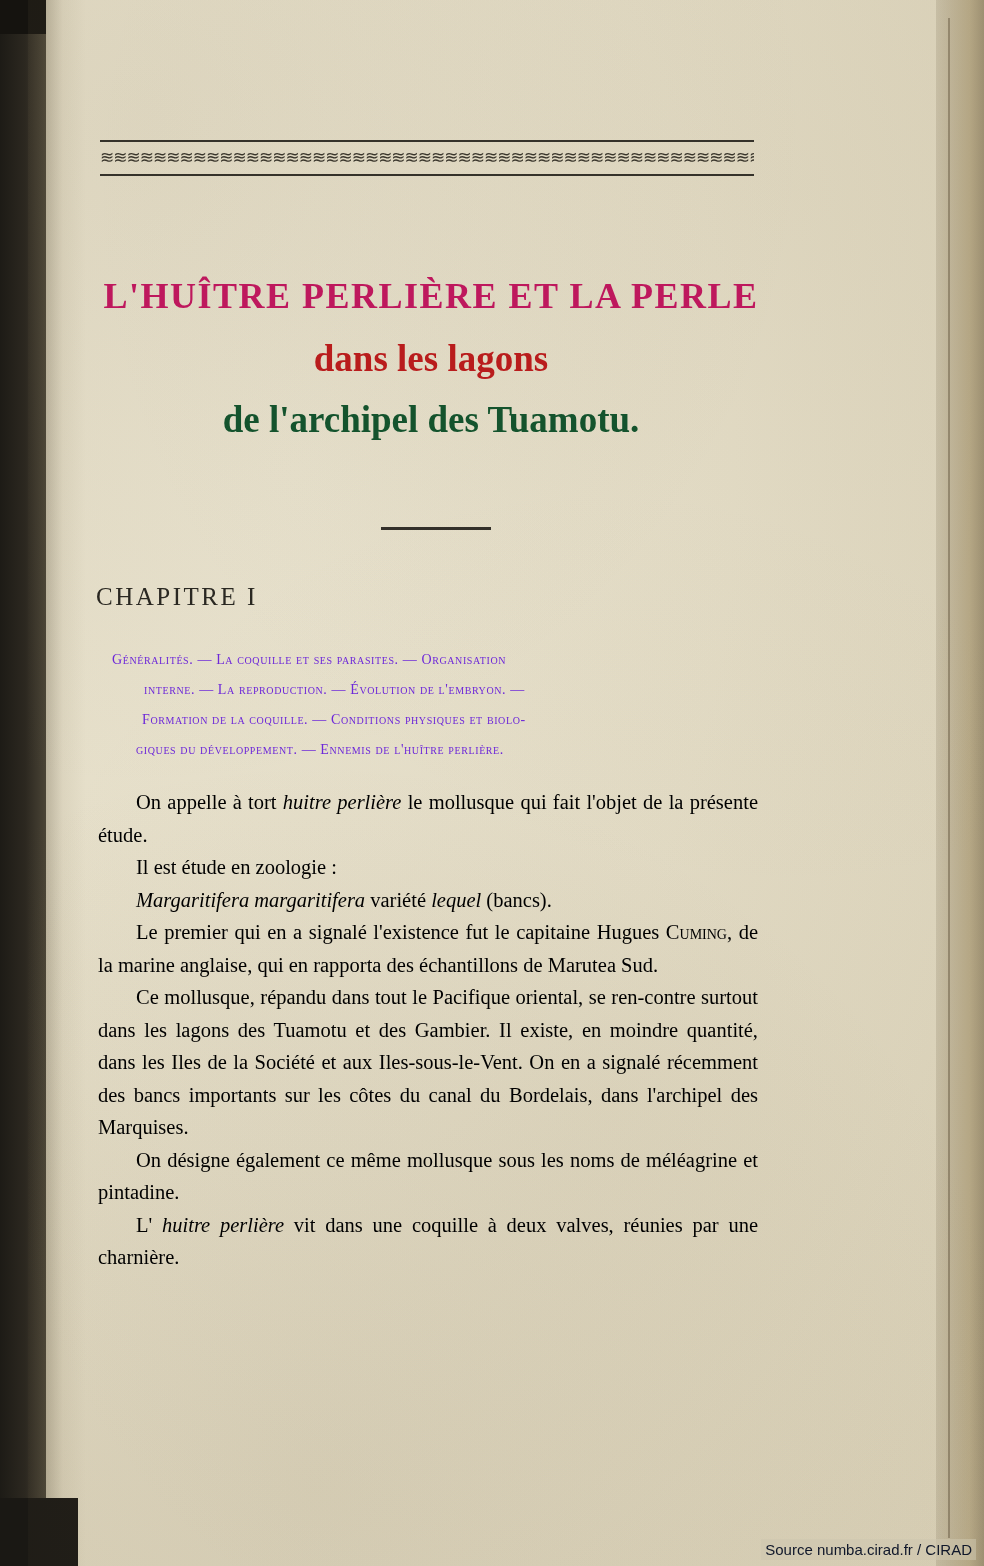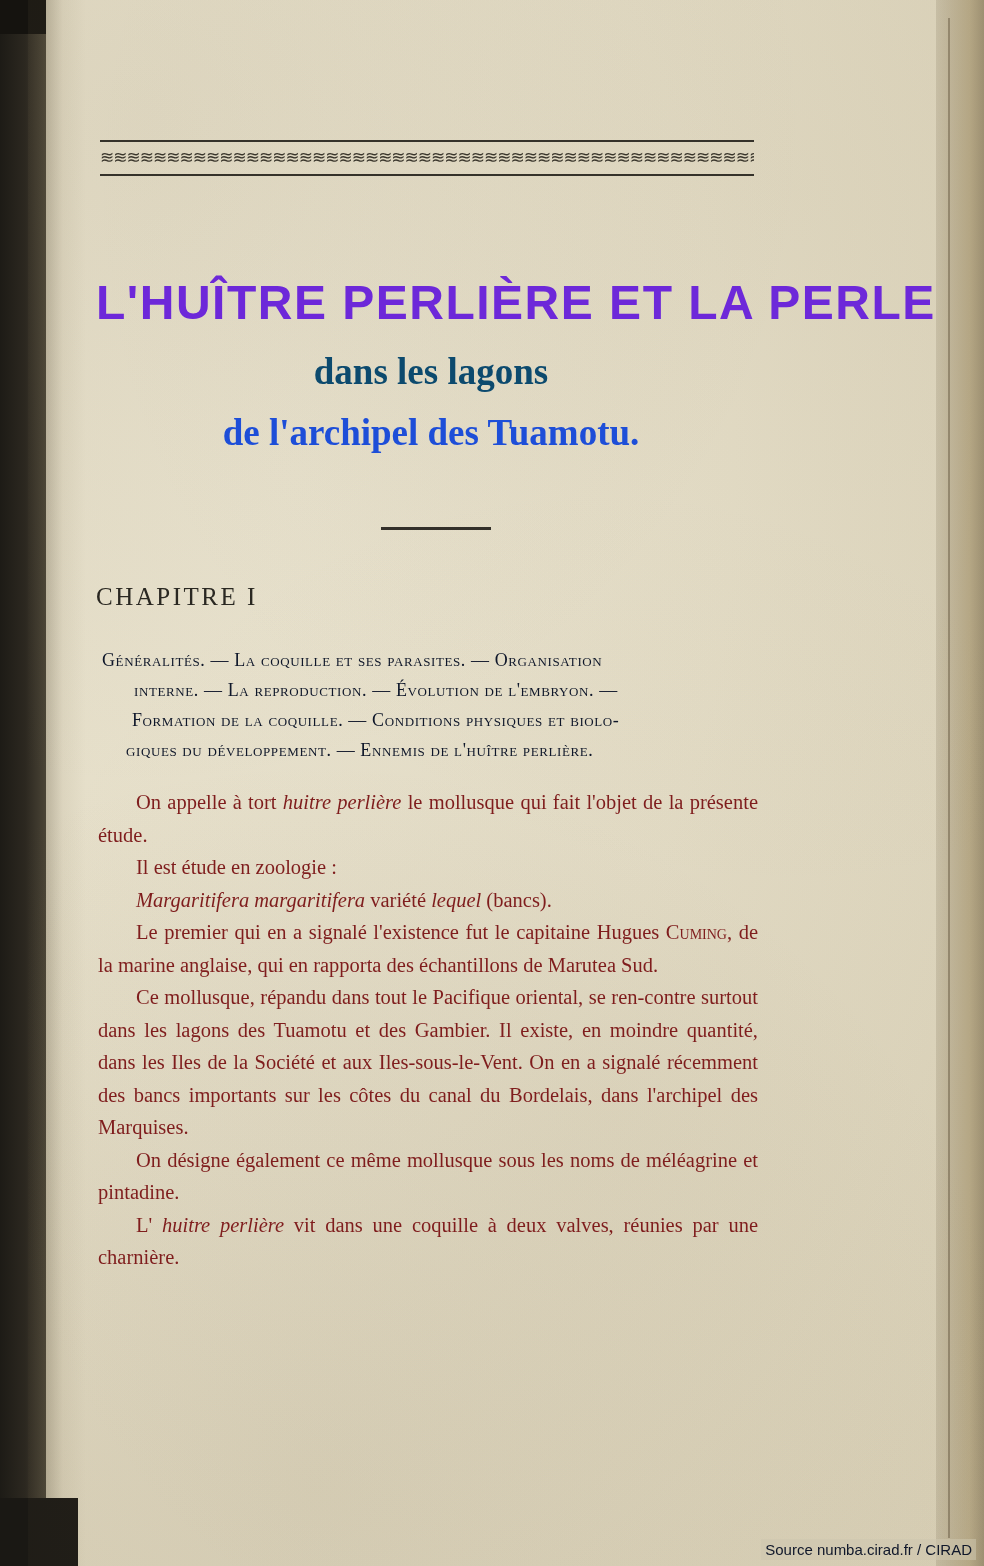--- a/index.html
+++ b/index.html
@@ -117,40 +117,40 @@
   }
 
   .title-block {
     position: absolute;
     left: 0;
     top: 275px;
     width: 670px;
     text-align: center;
   }
   .title-line-1 {
-    font-family: Liberation Sans, sans-serif;
+    font-family: Liberation Serif, serif;
     font-weight: bold;
-    font-size: 48px;
+    font-size: 36px;
     letter-spacing: 1.5px;
-    color: #6d28d9;
+    color: #be185d;
     white-space: nowrap;
   }
   .title-line-2 {
     font-family: "Liberation Serif", serif;
     font-weight: bold;
     font-size: 37px;
     margin-top: 20px;
-    color: #0c4a6e;
+    color: #b91c1c;
   }
   .title-line-3 {
     font-family: "Liberation Serif", serif;
     font-weight: bold;
     font-size: 37px;
     margin-top: 18px;
-    color: #1d4ed8;
+    color: #14532d;
   }
   .short-rule {
     position: absolute;
     left: 285px;
     top: 527px;
     width: 110px;
     height: 3px;
     background: #33302a;
   }
   .chapter {
@@ -158,44 +158,44 @@
     left: 0;
     top: 583px;
     width: 670px;
     font-size: 25px;
     letter-spacing: 2.5px;
     color: #2a2822;
   }
 
   .summary {
     position: absolute;
-    left: 6px;
+    left: 16px;
     top: 645px;
     width: 660px;
-    font-size: 18px;
+    font-size: 14px;
     letter-spacing: 0.6px;
     line-height: 30px;
-    color: #0f172a;
+    color: #6d28d9;
     text-align: justify;
     font-variant: small-caps;
   }
   .summary .ln { display: block; white-space: nowrap; }
   .summary .ln.l1 { padding-left: 0px; }
   .summary .ln.l2 { padding-left: 32px; }
   .summary .ln.l3 { padding-left: 30px; }
   .summary .ln.l4 { padding-left: 24px; }
 
   .body {
     position: absolute;
     left: 2px;
     top: 786px;
     width: 660px;
     font-size: 20.5px;
     line-height: 32.5px;
-    color: #7f1d1d;
+    color: #000000;
     text-align: justify;
   }
   .body p {
     margin: 0;
     text-indent: 38px;
   }
   .it { font-style: italic; }
   .sc { font-variant: small-caps; }
 
   #source {

